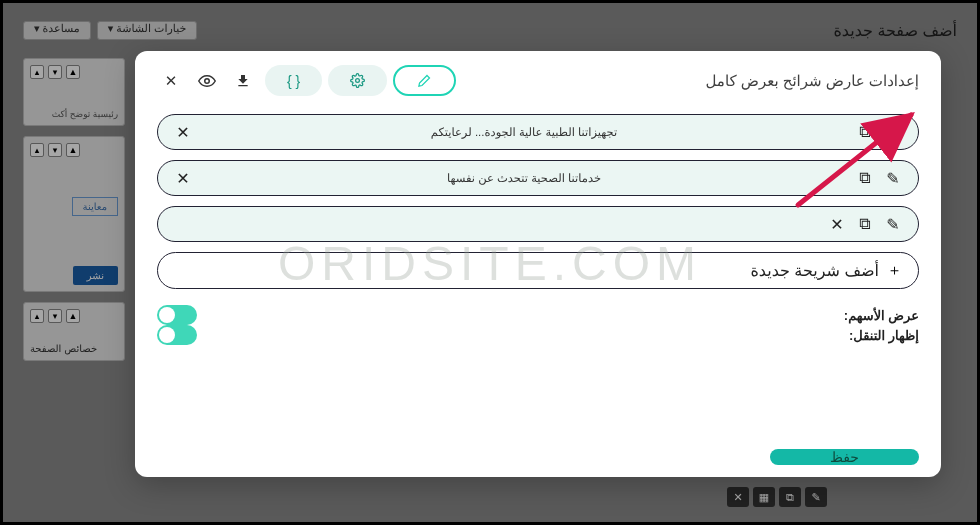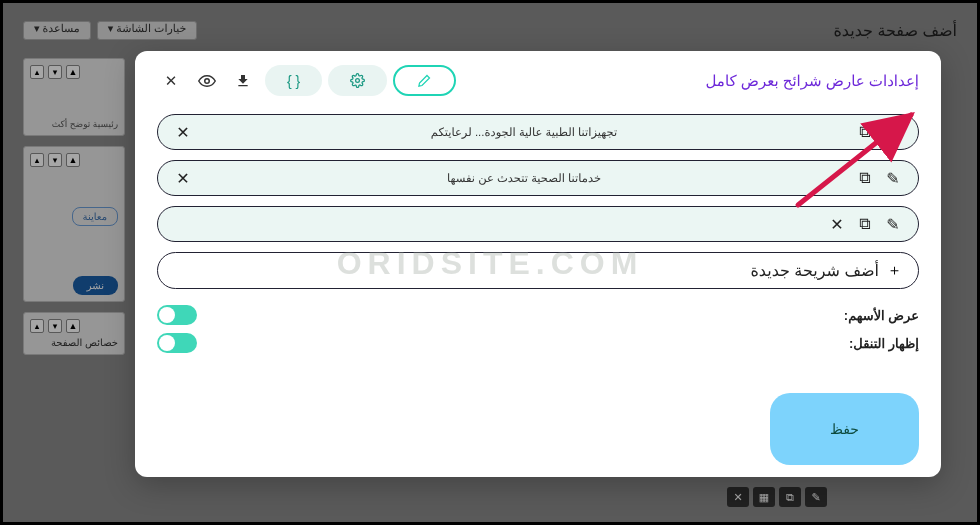--- a/index.html
+++ b/index.html
@@ -59,44 +59,44 @@
   width: 14px; height: 14px;
   border: 1px solid #888;
   border-radius: 2px;
   display: inline-flex;
   align-items: center;
   justify-content: center;
   font-size: 9px;
   background: #fff;
 }
 .bg-card-body {
-  margin-top: 40px;
+  margin-top: 30px;
   font-size: 9px;
   color: #555;
   text-align: right;
 }
 .bg-btn-preview {
   border: 1px solid #6b9dd8;
   color: #4173ae;
   background: transparent;
   padding: 3px 10px;
   font-size: 10px;
-  border-radius: 8px;
+  border-radius: 0;
   margin-top: 40px;
 }
 .bg-btn-publish {
   background: #1a5ea8;
   color: #fff;
   border: none;
   padding: 4px 14px;
   font-size: 10px;
-  border-radius: 9px;
+  border-radius: 2px;
   margin-top: 50px;
 }
-.bg-card-title { font-size: 10px; color: #333; text-align: right; margin-top: 4px; }
+.bg-card-title { font-size: 10px; color: #333; text-align: left; margin-top: 20px; }
 .bg-bottom-tools {
   position: absolute;
   bottom: 15px;
   right: 150px;
   display: flex;
   gap: 4px;
 }
 .bg-bottom-tools span {
   background: #333;
   color: #fff;
@@ -126,21 +126,21 @@
   flex-direction: column;
   overflow: hidden;
 }
 .modal-header {
   display: flex;
   align-items: center;
   justify-content: space-between;
   padding: 14px 22px 10px;
   direction: rtl;
 }
-.modal-title { font-size: 15px; color: #6d28d9; }
+.modal-title { font-size: 15px; color: #404040; }
 .modal-tools {
   display: flex;
   align-items: center;
   gap: 8px;
   direction: ltr;
 }
 .tool-icon {
   width: 28px; height: 28px;
   display: inline-flex;
   align-items: center;
@@ -207,21 +207,21 @@
   margin-bottom: 16px;
   background: #fff;
   direction: rtl;
   gap: 8px;
   cursor: pointer;
   justify-content: flex-start;
 }
 .add-row .plus { font-size: 15px; }
 .add-label { font-size: 16px; color: #222; }
 .setting {
-  margin-top: 8px;
+  margin-top: 0;
   direction: rtl;
 }
 .setting-head {
   display: flex;
   align-items: center;
   justify-content: space-between;
 }
 .setting-label { font-size: 13px; color: #222; font-weight: 600; }
 .toggle {
   width: 40px;
@@ -245,36 +245,36 @@
   font-size: 11px;
   color: #666;
   margin-top: 6px;
   text-align: right;
   padding-left: 60px;
 }
 .save-btn {
   position: absolute;
   bottom: 12px;
   right: 22px;
-  background: #7dd3fc;
+  background: #14b8a6;
   color: #0d4a3d;
   border: none;
   border-radius: 20px;
-  padding: 28px 60px;
+  padding: 0 60px;
   font-size: 14px;
   cursor: pointer;
   text-align: center;
 }
 .watermark {
   position: absolute;
   top: 50%;
   left: 50%;
   transform: translate(-50%, -50%);
-  font-size: 32px;
-  font-weight: 700;
+  font-size: 48px;
+  font-weight: 400;
   letter-spacing: 6px;
   color: rgba(150,160,150,0.32);
   pointer-events: none;
   z-index: 50;
 }
 .arrow-overlay {
   position: absolute;
   top: 100px;
   right: 44px;
   width: 150px;

